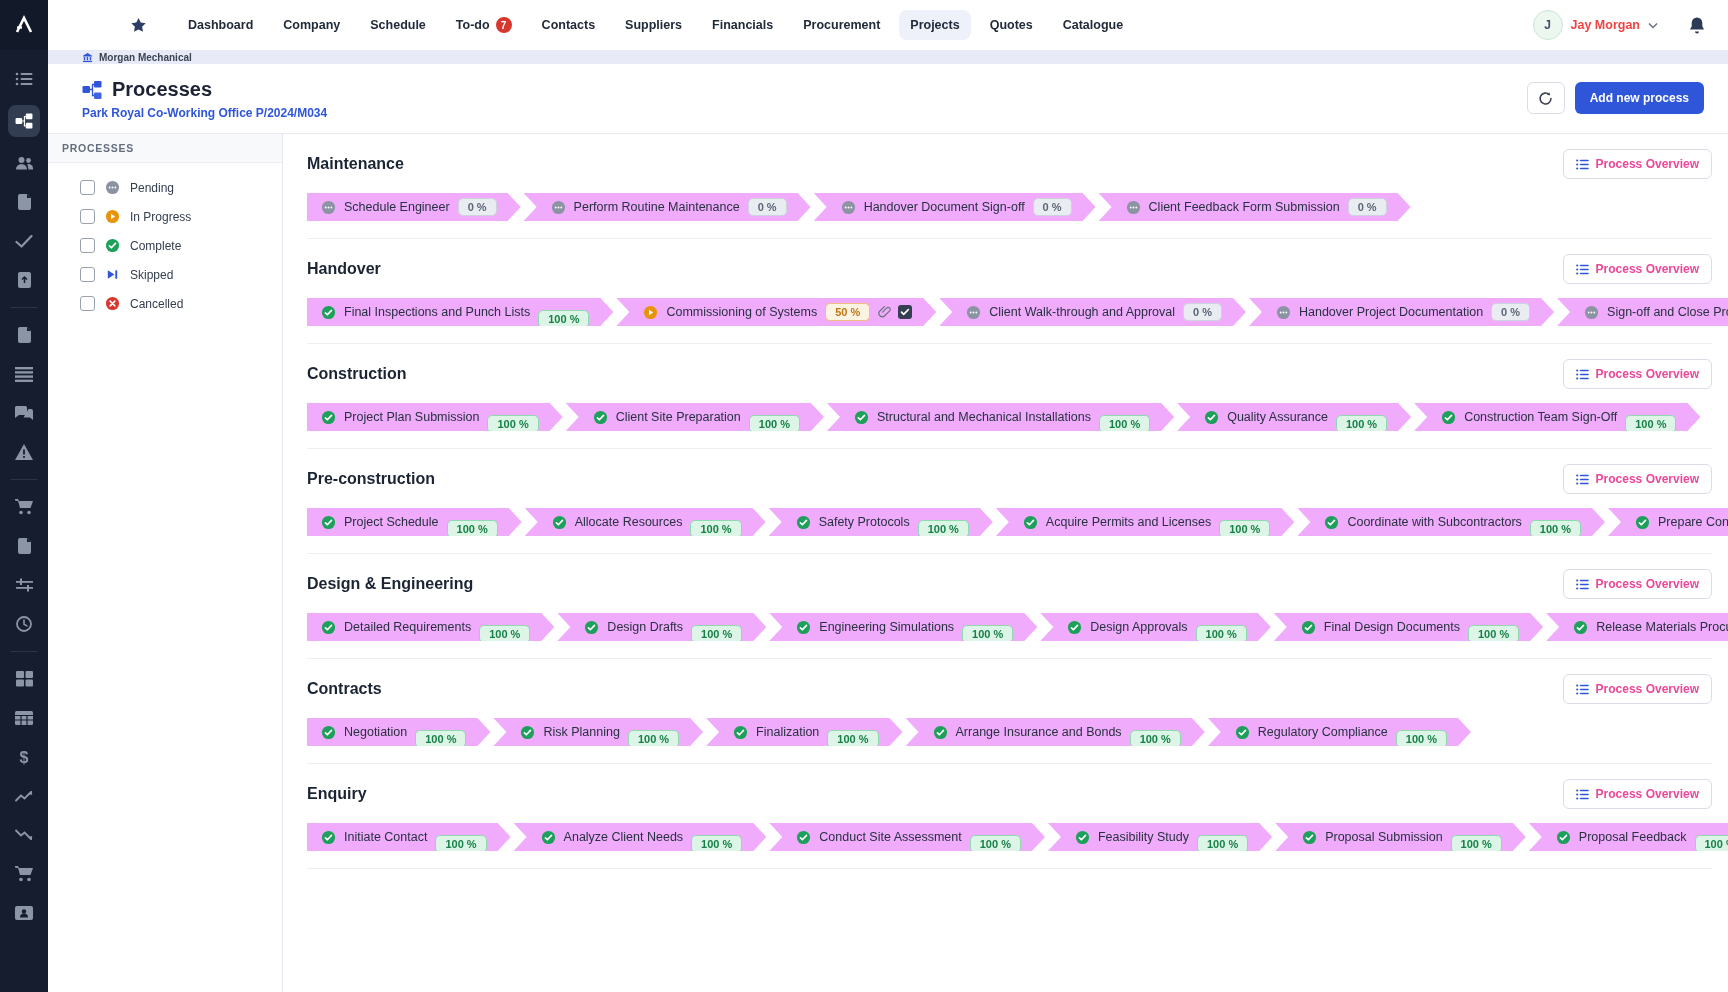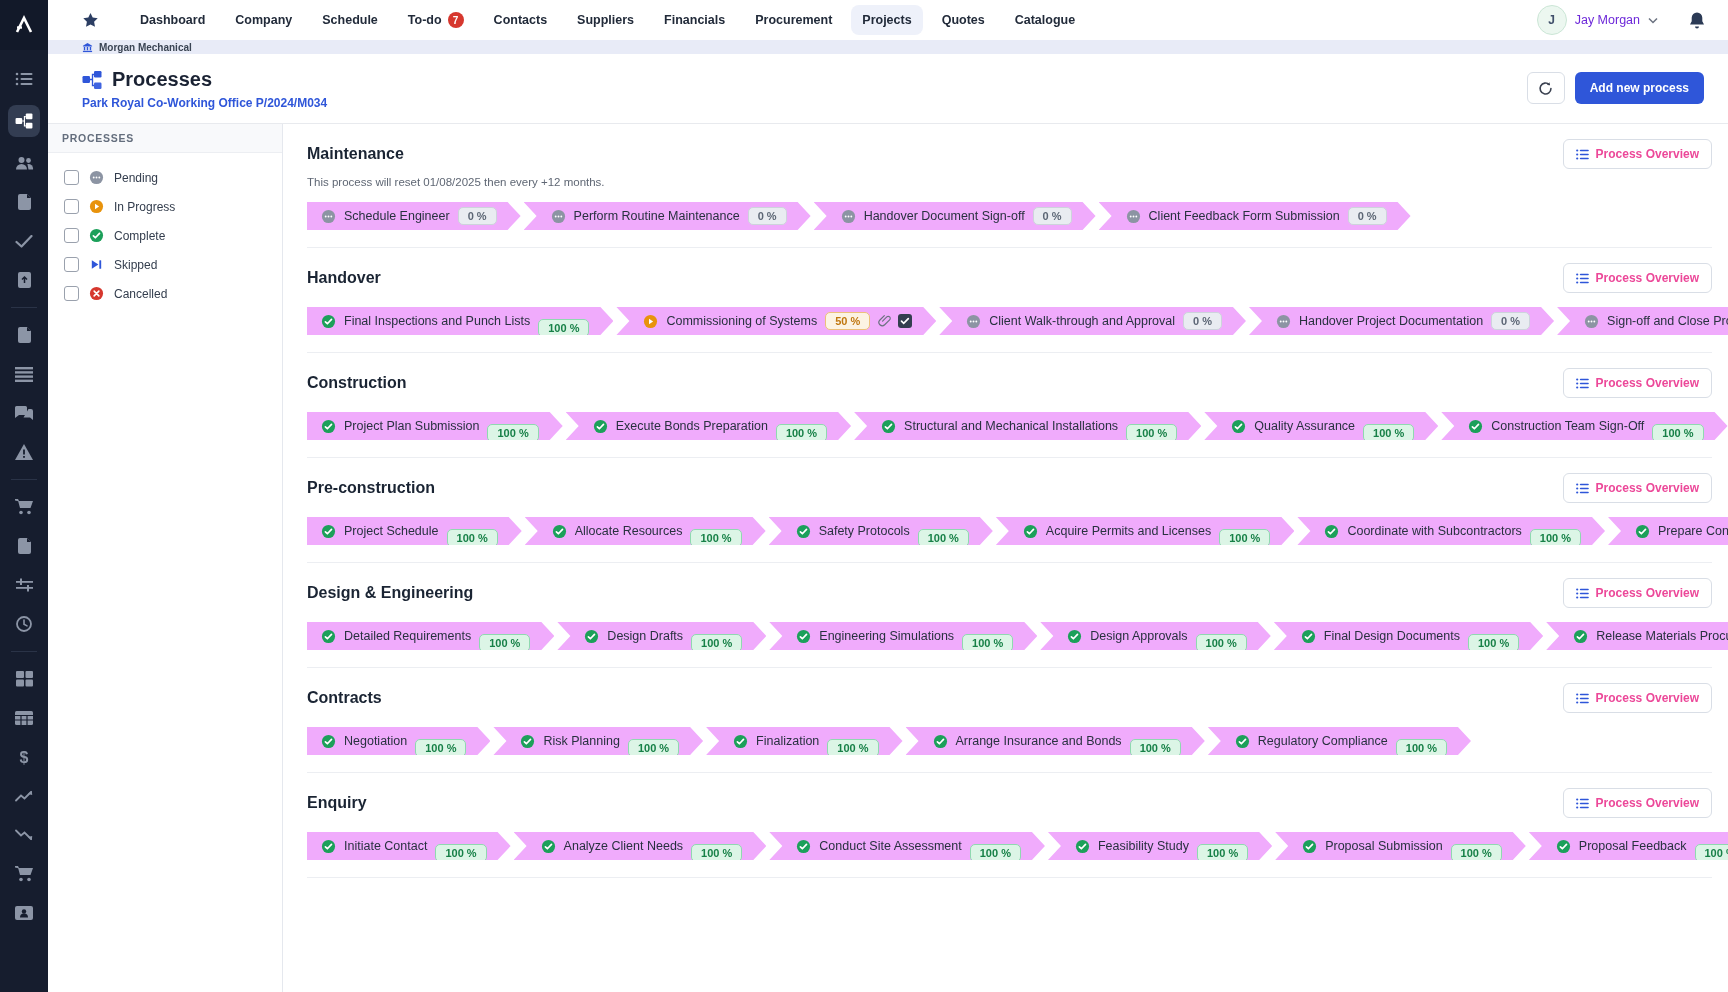--- a/index.html
+++ b/index.html
@@ -13,33 +13,33 @@
   .rail-items { display:flex; flex-direction:column; align-items:center; gap:13px; padding-top:16px; width:100%; }
   .rail-item { width:32px; height:26px; display:flex; align-items:center; justify-content:center; color:#8C95A6; cursor:pointer; }
   .rail-item svg { display:block; }
   .rail-item.active { background:#333D52; border-radius:8px; height:32px; color:#fff; }
   .rail-div { width:26px; height:1px; background:#2A3347; margin:1px 0; }
 
   
   .main { flex:1; display:flex; flex-direction:column; min-width:0; }
 
   
-  .topnav { height:40px; background:#fff; display:flex; align-items:center; padding:0 22px 0 34px; gap:4px; flex-shrink:0; }
+  .topnav { height:50px; background:#fff; display:flex; align-items:center; padding:0 22px 0 34px; gap:4px; flex-shrink:0;margin-left:48px; }
   .star-btn { margin-right:26px; display:flex; cursor:pointer; }
   .nav-items { display:flex; align-items:center; gap:8px; }
   .nav-item { display:flex; align-items:center; gap:6px; font-size:12.5px; font-weight:600; color:#222B3A;
     padding:8px 11px; border-radius:8px; cursor:pointer; white-space:nowrap; }
   .nav-item.active { background:#EEF1FA; }
   .nav-badge { width:16px; height:16px; border-radius:50%; background:#D6372E; color:#fff; font-size:10px; font-weight:700;
     display:flex; align-items:center; justify-content:center; }
   .top-spacer { flex:1; }
   .userchip { display:flex; align-items:center; gap:8px; cursor:pointer; margin-right:26px; }
   .avatar { width:30px; height:30px; border-radius:50%; background:#ECF7F0; border:1px solid #CBE6D6;
     display:flex; align-items:center; justify-content:center; font-size:12px; font-weight:700; color:#41506B; }
-  .username { font-size:12.5px; font-weight:400; color:#6d28d9; }
+  .username { font-size:12.5px; font-weight:700; color:#ef4444; }
   .bell-btn { display:flex; cursor:pointer; }
 
   
   .breadcrumb { height:14px; background:#E8EBF7; display:flex; align-items:center; gap:6px; padding:0 0 0 34px; flex-shrink:0; }
   .breadcrumb span { font-size:10px; font-weight:600; color:#3A4453; }
 
   
   .pagehead { display:flex; align-items:flex-start; justify-content:space-between; padding:14px 24px 12px 34px;
     border-bottom:1px solid #E8EAEE; flex-shrink:0; }
   .title-row { display:flex; align-items:center; gap:10px; }
@@ -49,21 +49,21 @@
   .refresh-btn { width:38px; height:32px; background:#fff; border:1px solid #D9DEE6; border-radius:6px;
     display:flex; align-items:center; justify-content:center; cursor:pointer; }
   .addnew-btn { height:32px; padding:0 15px; background:#2F56D9; color:#fff; border:none; border-radius:6px;
     font-size:12px; font-weight:700; font-family:"Liberation Sans", sans-serif; cursor:pointer; }
 
   
   .body { flex:1; display:flex; min-height:0; }
   .sidebar { width:235px; border-right:1px solid #E5E8EE; flex-shrink:0; background:#fff; }
   .sb-head { background:#F8F9FB; border-bottom:1px solid #ECEEF2; padding:8px 14px; font-size:10.5px; font-weight:700;
     letter-spacing:.07em; color:#646E7D; }
-  .filters { padding:10px 0; }
+  .filters { padding:10px 16px; }
   .filter { display:flex; align-items:center; gap:10px; padding:7px 16px; cursor:pointer; }
   .checkbox { width:15px; height:15px; border:1.5px solid #9AA1AD; border-radius:3px; background:#fff; flex-shrink:0; }
   .filter-label { font-size:12px; font-weight:500; color:#333D4D; }
   .icn { display:flex; align-items:center; }
 
   
   .content { flex:1; overflow:hidden; background:#fff; padding:0 16px 16px 24px; }
   .section { padding:15px 0 17px 0; border-bottom:1px solid #ECEEF2; }
   .sec-head { display:flex; align-items:center; justify-content:space-between; }
   .sec-title { font-size:16px; font-weight:700; color:#1A2433; }
@@ -407,21 +407,20 @@
                   <circle cx="1.2" cy="1.5" r="1.1" fill="#2F56D9"></circle>
                   <circle cx="1.2" cy="5.5" r="1.1" fill="#2F56D9"></circle>
                   <circle cx="1.2" cy="9.5" r="1.1" fill="#2F56D9"></circle>
                   <rect x="3.8" y="0.7" width="9" height="1.6" rx=".8" fill="#2F56D9"></rect>
                   <rect x="3.8" y="4.7" width="9" height="1.6" rx=".8" fill="#2F56D9"></rect>
                   <rect x="3.8" y="8.7" width="9" height="1.6" rx=".8" fill="#2F56D9"></rect>
                 </svg>
         <span class="ov-label">Process Overview</span>
       </button>
     </div>
-    <p class="sec-desc">This process will reset 01/08/2025 then every +12 months.</p>
     <div class="steps">
               <div class="step first">
     <span class="icn step-icon">
                   <svg width="15" height="15" viewBox="0 0 16 16">
                     <circle cx="8" cy="8" r="7" fill="#8C94A3"></circle>
                     <circle cx="5" cy="8" r="1" fill="#fff"></circle>
                     <circle cx="8" cy="8" r="1" fill="#fff"></circle>
                     <circle cx="11" cy="8" r="1" fill="#fff"></circle>
                   </svg>
                 </span>
@@ -581,21 +580,21 @@
     <span class="step-label">Project Plan Submission</span>
     <span class="badge complete">100 %</span>
   </div>
               <div class="step">
     <span class="icn step-icon">
                   <svg width="15" height="15" viewBox="0 0 16 16">
                     <circle cx="8" cy="8" r="7" fill="#1CA05A"></circle>
                     <path d="M4.7 8.3l2.1 2.1 4.4-4.6" stroke="#fff" stroke-width="1.8" fill="none" stroke-linecap="round" stroke-linejoin="round"></path>
                   </svg>
                 </span>
-    <span class="step-label">Execute Bonds Preparation</span>
+    <span class="step-label">Client Site Preparation</span>
     <span class="badge complete">100 %</span>
   </div>
               <div class="step">
     <span class="icn step-icon">
                   <svg width="15" height="15" viewBox="0 0 16 16">
                     <circle cx="8" cy="8" r="7" fill="#1CA05A"></circle>
                     <path d="M4.7 8.3l2.1 2.1 4.4-4.6" stroke="#fff" stroke-width="1.8" fill="none" stroke-linecap="round" stroke-linejoin="round"></path>
                   </svg>
                 </span>
     <span class="step-label">Structural and Mechanical Installations</span>

